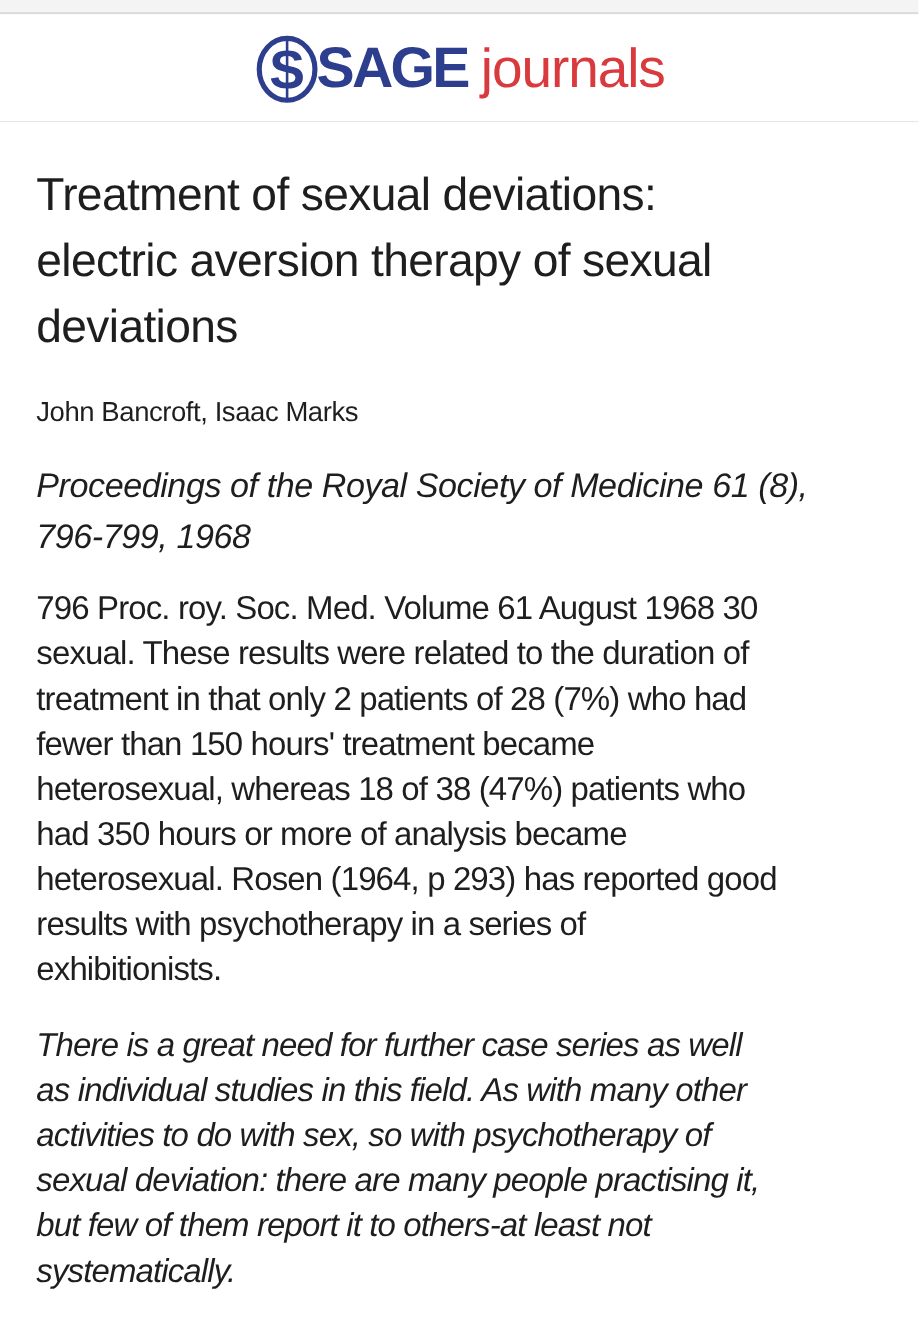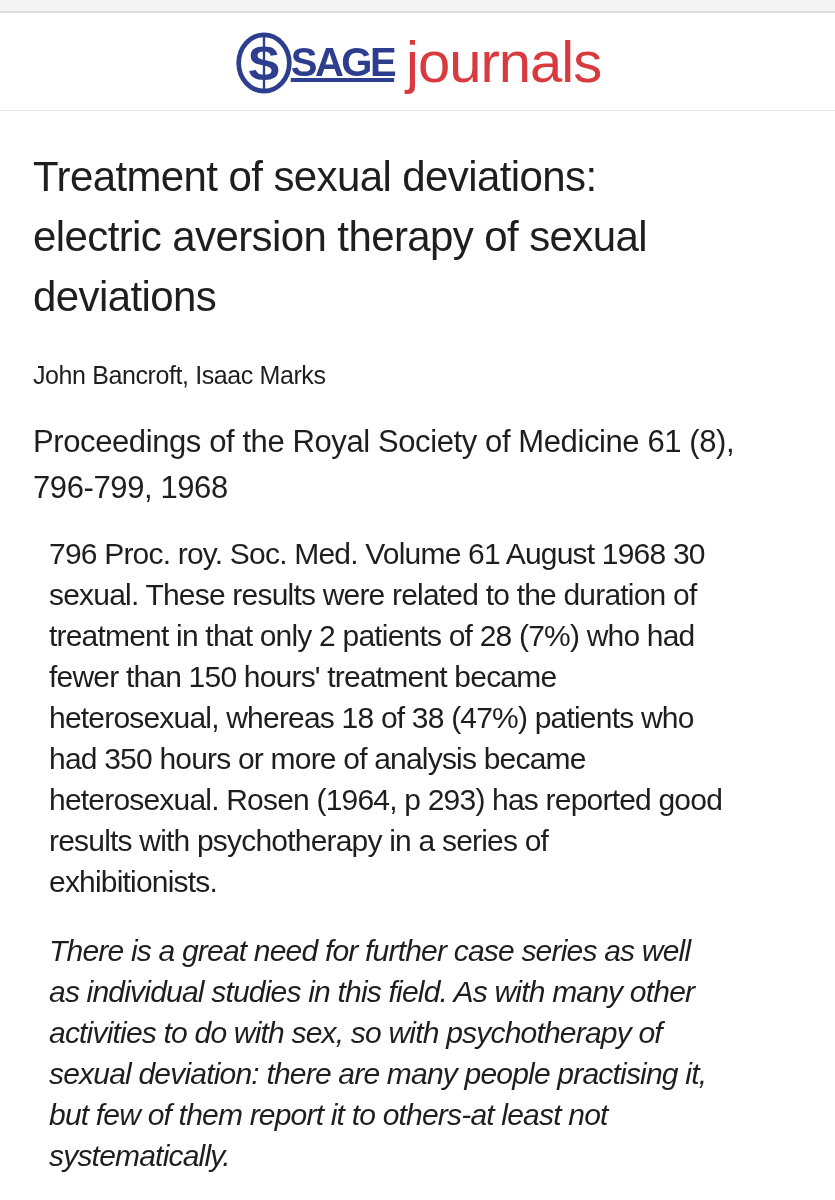--- a/index.html
+++ b/index.html
@@ -20,42 +20,42 @@
   }
   header{
     height:98px;background:#fff;border-bottom:1px solid #e7e7e7;
     display:flex;align-items:center;justify-content:center;
   }
   .logo{
     display:flex;align-items:center;text-decoration:none;cursor:pointer;
   }
   .logo svg{width:60px;height:64px;display:block;margin-top:2px;}
   .sage-word{
-    font-size:40px;font-weight:bold;color:var(--sage-blue);
-    letter-spacing:-2.5px;margin-left:-3px;line-height:1;text-decoration:underline;
+    font-size:52px;font-weight:bold;color:var(--sage-blue);
+    letter-spacing:-2.5px;margin-left:-3px;line-height:1;
   }
   .journals-word{
-    font-size:58px;font-weight:normal;color:var(--journals-red);
+    font-size:50px;font-weight:normal;color:var(--journals-red);
     letter-spacing:-1px;margin-left:12px;line-height:1;
   }
   main{padding:36px 26px 0 33px;}
   .article-title{
     font-size:42px;line-height:60px;font-weight:normal;
     letter-spacing:-0.6px;white-space:pre-line;color:var(--text);
   }
   .article-authors{
     margin-top:28px;font-size:25px;line-height:40px;letter-spacing:-0.4px;
   }
   .article-source{
-    margin-top:24px;font-size:31px;line-height:46px;
+    margin-top:24px;font-size:31px;line-height:46px;font-style:italic;
     letter-spacing:-0.4px;white-space:pre-line;
   }
   .abstract p{
     margin-top:22px;font-size:30px;line-height:41px;
-    letter-spacing:-0.8px;white-space:pre-line;color:var(--text);margin-left:16px;
+    letter-spacing:-0.8px;white-space:pre-line;color:var(--text);
   }
   .abstract p + p{margin-top:28px;font-style:italic;}
 </style>
 </head>
 <body>
 
 <div class="status-strip"></div>
 
 <header>
   <a class="logo">

